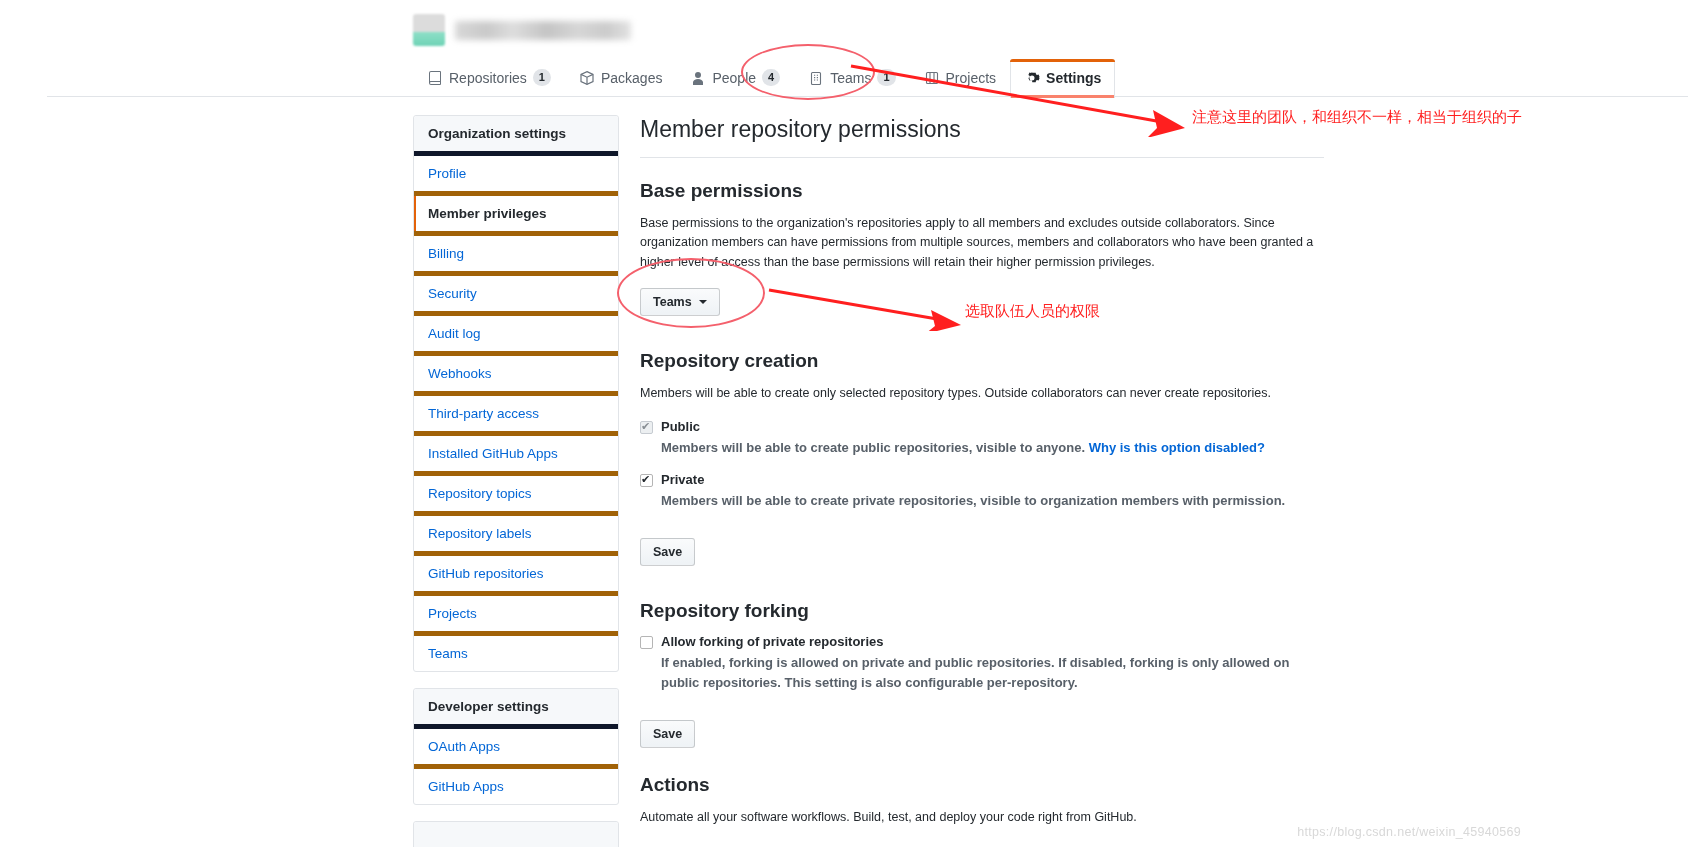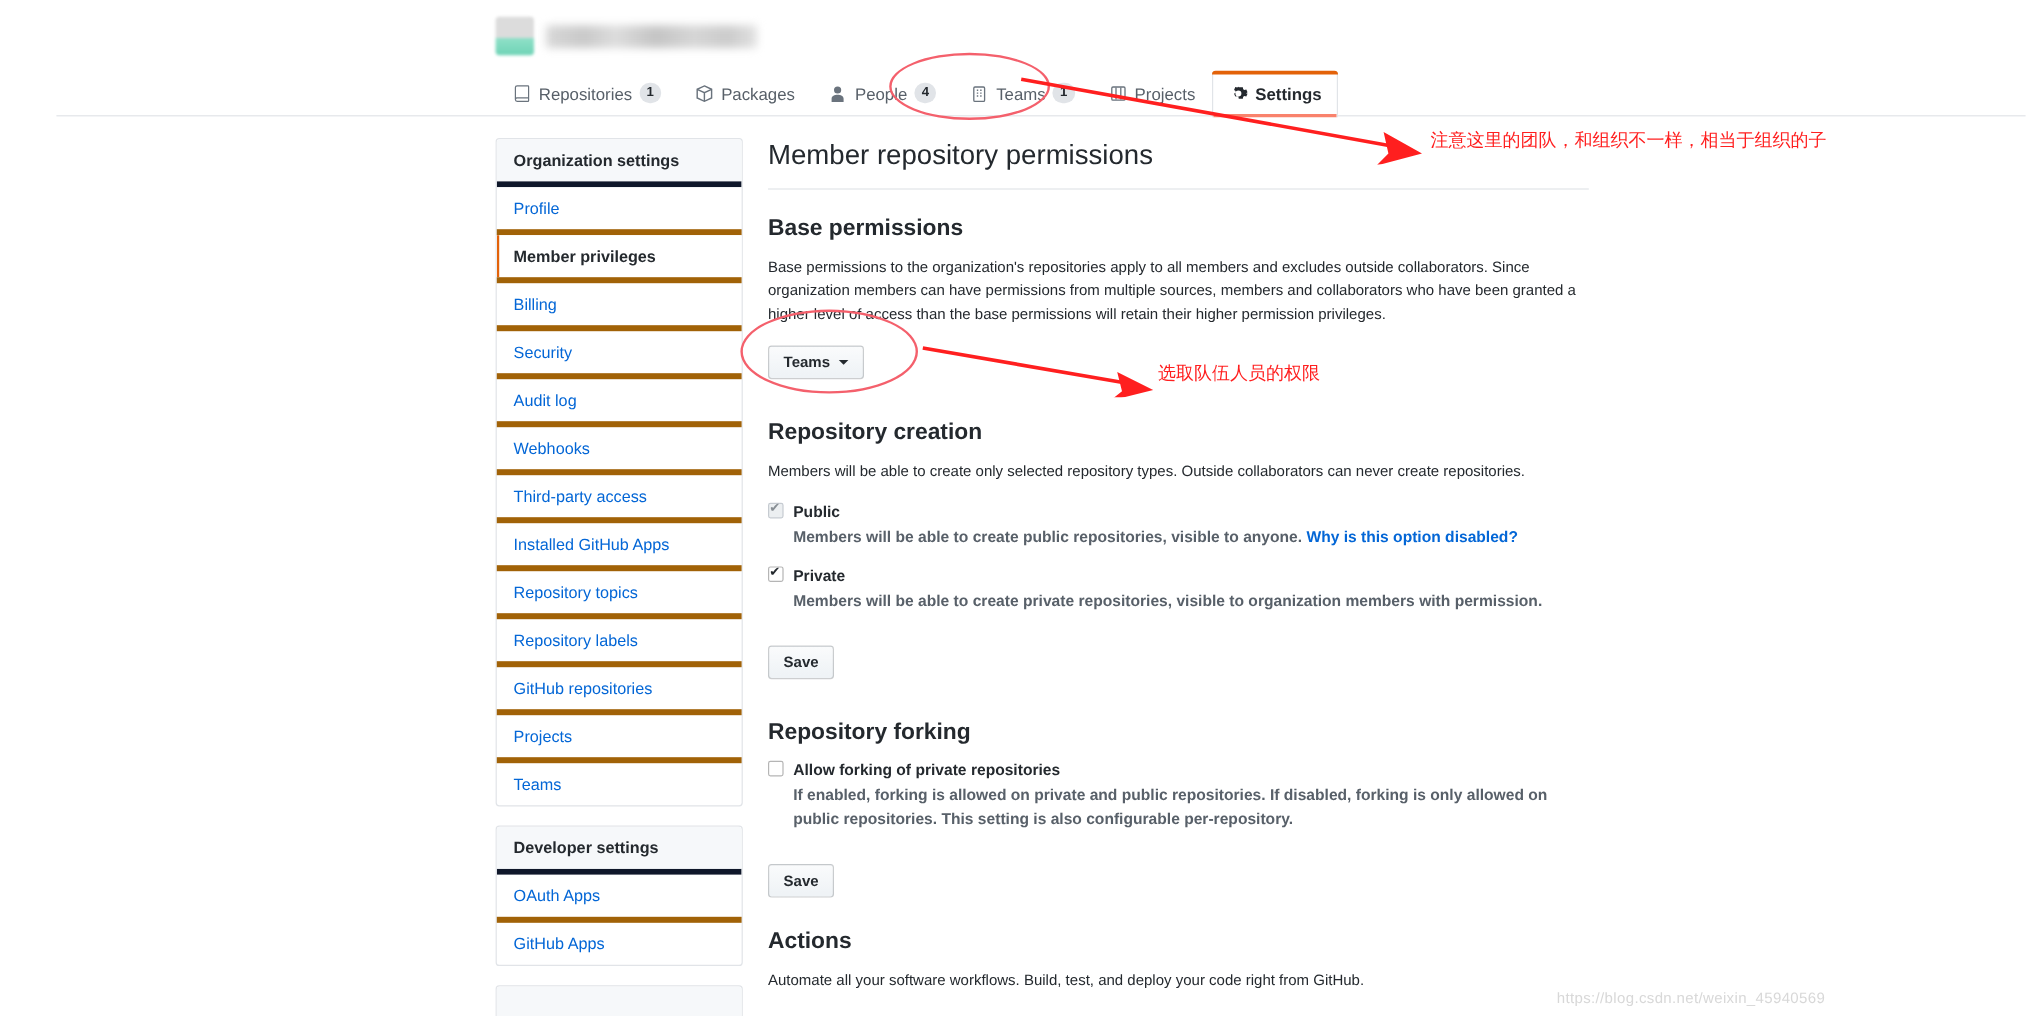--- a/index.html
+++ b/index.html
@@ -85,21 +85,21 @@
 
   .btn {
     display: inline-flex; align-items: center; gap: 7px;
     padding: 6px 12px; font-size: 12.5px; font-weight: 600; color: #24292e;
     background: linear-gradient(180deg,#fafbfc 0%,#eff3f6 90%);
     border: 1px solid rgba(27,31,35,0.2); border-radius: 3px; cursor: pointer;
   }
   .caret { width: 0; height: 0; border-left: 4px solid transparent; border-right: 4px solid transparent; border-top: 4px solid #24292e; }
 
   .opt { margin-bottom: 14px; }
-  .opt-row { display: flex; align-items: flex-start; gap: 8px; }
+  .opt-row { display: flex; align-items: flex-end; gap: 8px; }
   .cb {
     width: 13px; height: 13px; border: 1px solid #b5b5b5; border-radius: 2px;
     background: #fff; position: relative; flex: none; cursor: pointer;
   }
   .cb.checked::after {
     content: "✔"; position: absolute; left: 0; top: -3px;
     font-size: 11px; line-height: 15px; color: #24292e;
   }
   .cb.disabled { background: #eceff1; border-color: #c6cbd1; }
   .cb.disabled::after { color: #888e94; }

